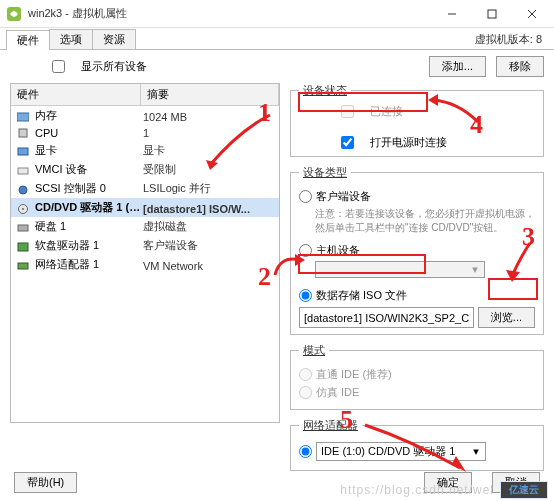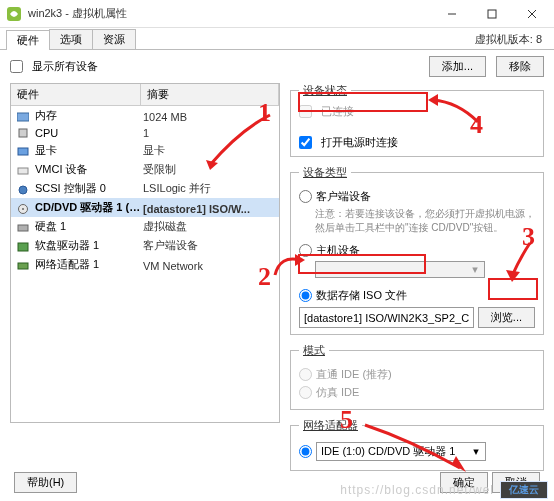--- a/index.html
+++ b/index.html
@@ -7,21 +7,21 @@
 .titlebar{height:28px;display:flex;align-items:center;border-bottom:1px solid #e0e0e0;padding:0 2px 0 6px;}
 .titlebar .logo{width:16px;height:16px;display:inline-flex;align-items:center;justify-content:center;margin-right:6px;}
 .titlebar .title{flex:1;color:#333;}
 .winbtns{display:flex;}
 .winbtn{width:40px;height:28px;display:flex;align-items:center;justify-content:center;color:#555;}
 .tabs{display:flex;align-items:flex-end;height:22px;padding:2px 6px 0 6px;border-bottom:1px solid #bbb;}
 .tab{padding:2px 10px;border:1px solid #bbb;border-bottom:none;margin-right:-1px;background:#f2f2f2;cursor:default;}
 .tab.active{background:#fff;position:relative;top:1px;}
 .vmver{margin-left:auto;color:#333;padding:2px 6px;}
 .toolbar{display:flex;align-items:center;padding:6px 10px;gap:10px;}
-.chk{display:flex;align-items:center;gap:9px;}
+.chk{display:flex;align-items:center;gap:16px;margin-left:42px;}
 .btn{border:1px solid #999;background:#f2f2f2;padding:2px 12px;cursor:default;}
 .content{display:flex;padding:0 10px 10px 10px;gap:10px;}
 .left{width:270px;}
 .right{flex:1;position:relative;}
 .hwlist{border:1px solid #bbb;height:340px;overflow:hidden;}
 .hdrrow{display:flex;background:#f2f2f2;border-bottom:1px solid #ccc;}
 .hdrrow>div{padding:3px 6px;border-right:1px solid #ccc;}
 .col1{width:130px;}
 .col2{flex:1;}
 .hwrow{display:flex;padding:2px 4px;align-items:flex-end;}
@@ -33,21 +33,21 @@
 legend{padding:0 4px;color:#333;text-decoration:underline;}
 .grayed{color:#999;}
 .radio-row{display:flex;align-items:center;gap:4px;margin:3px 0;}
 .note{color:#888;font-size:10px;margin:2px 0 4px 16px;line-height:1.4;}
 .iso-row{display:flex;gap:4px;margin-top:4px;}
 .iso-row input[type=text]{flex:1;border:1px solid #999;padding:2px 4px;background:#fff;}
 .dropdown{display:flex;align-items:center;border:1px solid #999;background:#fff;padding:1px 2px;width:170px;}
 .dropdown.disabled{background:#f2f2f2;color:#999;}
 .dropdown .val{flex:1;padding:0 2px;}
 .dropdown .arr{width:14px;text-align:center;}
-.footer{position:absolute;bottom:8px;left:0;right:0;display:flex;padding:0 14px;gap:4px;}
+.footer{position:absolute;bottom:8px;left:0;right:0;display:flex;padding:0 14px;gap:20px;}
 .footer .spacer{flex:1;}
 .annot{position:absolute;pointer-events:none;}
 .redbox{border:2px solid #e52020;position:absolute;}
 .rednum{color:#e52020;font-family:"Segoe Script","Comic Sans MS",cursive;font-size:26px;font-weight:bold;position:absolute;}
 .redarrow{position:absolute;}
 .watermark{position:absolute;bottom:4px;right:60px;color:#ccc;font-size:12px;letter-spacing:1px;}
 .logo-img{position:absolute;bottom:2px;right:6px;width:48px;height:18px;background:#404040;border:1px solid #d8e6ff;display:flex;align-items:center;justify-content:center;color:#5a9ae0;font-size:10px;font-weight:bold;margin-top:37px;}
 input[type=checkbox],input[type=radio]{margin:0;}
 </style>
 </head>

